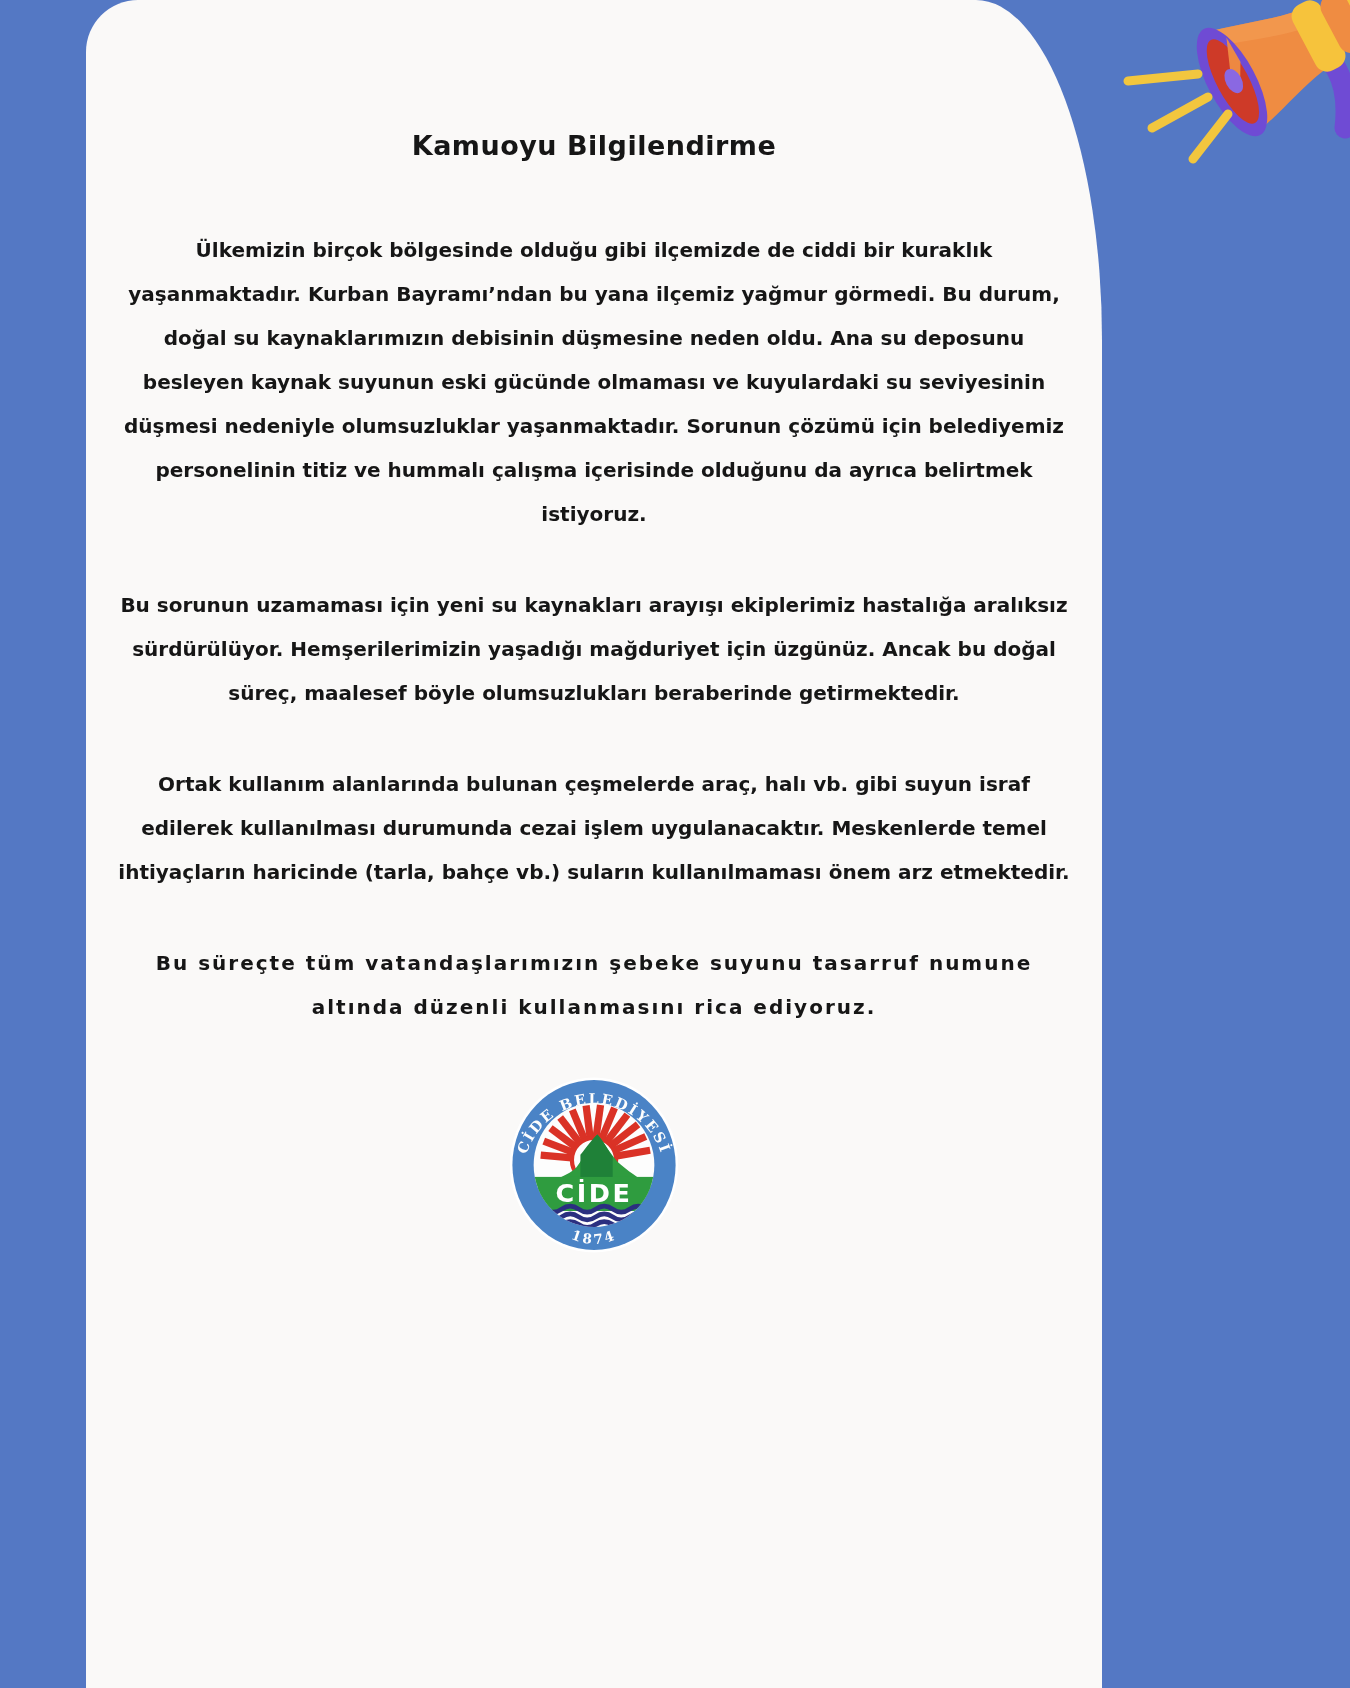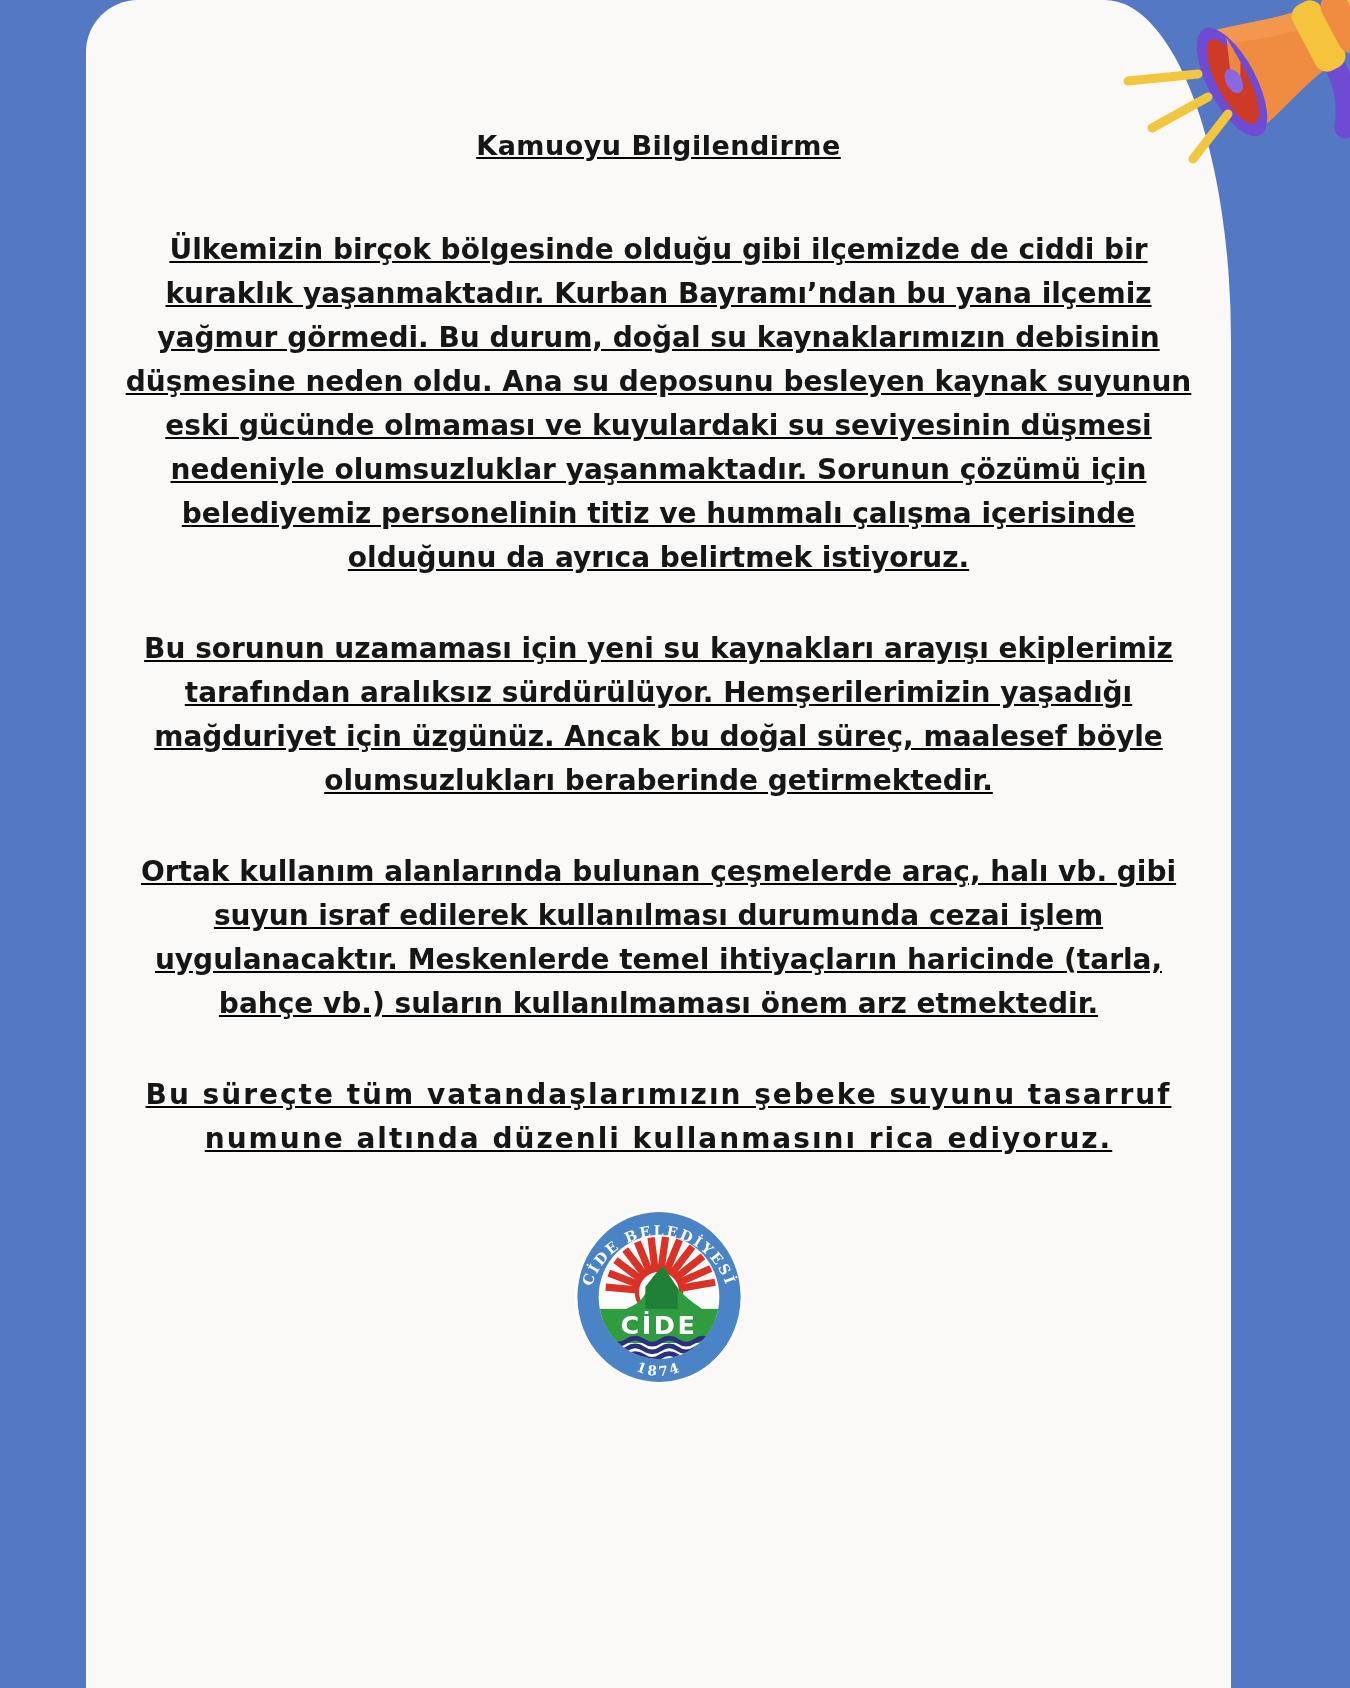--- a/index.html
+++ b/index.html
@@ -6,41 +6,40 @@
   body{
     width:1350px;height:1688px;
     position:relative;
     background:#5478c4;
     font-family:"DejaVu Sans","Liberation Sans",sans-serif;
     overflow:hidden;
   }
   .card{
     position:absolute;
     left:86px;top:0;
-    width:1145px;height:1688px;
+    width:1016px;height:1688px;
     background:#faf9f8;
     border-top-left-radius:52px;
     border-top-right-radius:126px 340px;
     overflow:hidden;
-    text-decoration:underline;
   }
   .content{
     padding:126px 26px 0 26px;
     text-align:center;
     color:#161616;
   }
   .title{
     font-size:27px;
     font-weight:bold;
     line-height:40px;
     margin:0 0 62px 0;
     letter-spacing:.5px;
   }
   .para{
-    font-size:28px;
+    font-size:20px;
     font-weight:bold;
     line-height:44px;
     max-width:1130px;
     margin:0 auto 47px auto;
   }
   .para.spaced{
     letter-spacing:2px;
   }
   .logo-wrap{
     margin:10px auto 0 auto;
@@ -55,21 +54,21 @@
 </style>
 </head>
 <body>
 
 <div class="card">
   <div class="content">
 
     <h1 class="title">Kamuoyu Bilgilendirme</h1>
 
     <p class="para">Ülkemizin birçok bölgesinde olduğu gibi ilçemizde de ciddi bir kuraklık yaşanmaktadır. Kurban Bayramı’ndan bu yana ilçemiz yağmur görmedi. Bu durum, doğal su kaynaklarımızın debisinin düşmesine neden oldu. Ana su deposunu besleyen kaynak suyunun eski gücünde olmaması ve kuyulardaki su seviyesinin düşmesi nedeniyle olumsuzluklar yaşanmaktadır. Sorunun çözümü için belediyemiz personelinin titiz ve hummalı çalışma içerisinde olduğunu da ayrıca belirtmek istiyoruz.</p>
-    <p class="para">Bu sorunun uzamaması için yeni su kaynakları arayışı ekiplerimiz tarafından aralıksız sürdürülüyor. Hemşerilerimizin yaşadığı mağduriyet için üzgünüz. Ancak bu doğal süreç, maalesef böyle olumsuzlukları beraberinde getirmektedir.</p>
+    <p class="para">Bu sorunun uzamaması için yeni su kaynakları arayışı ekiplerimiz hastalığa aralıksız sürdürülüyor. Hemşerilerimizin yaşadığı mağduriyet için üzgünüz. Ancak bu doğal süreç, maalesef böyle olumsuzlukları beraberinde getirmektedir.</p>
     <p class="para">Ortak kullanım alanlarında bulunan çeşmelerde araç, halı vb. gibi suyun israf edilerek kullanılması durumunda cezai işlem uygulanacaktır. Meskenlerde temel ihtiyaçların haricinde (tarla, bahçe vb.) suların kullanılmaması önem arz etmektedir.</p>
     <p class="para spaced">Bu süreçte tüm vatandaşlarımızın şebeke suyunu tasarruf numune altında düzenli kullanmasını rica ediyoruz.</p>
 
     <div class="logo-wrap">
       <svg viewBox="0 0 200 208" width="170" height="178" aria-hidden="true">
         <defs>
           <clipPath id="innerClip">
             <ellipse cx="100" cy="104" rx="71" ry="73"></ellipse>
           </clipPath>
           <path id="arcTop" d="M 16,120 A 84 88 0 1 1 184,120" fill="none"></path>

